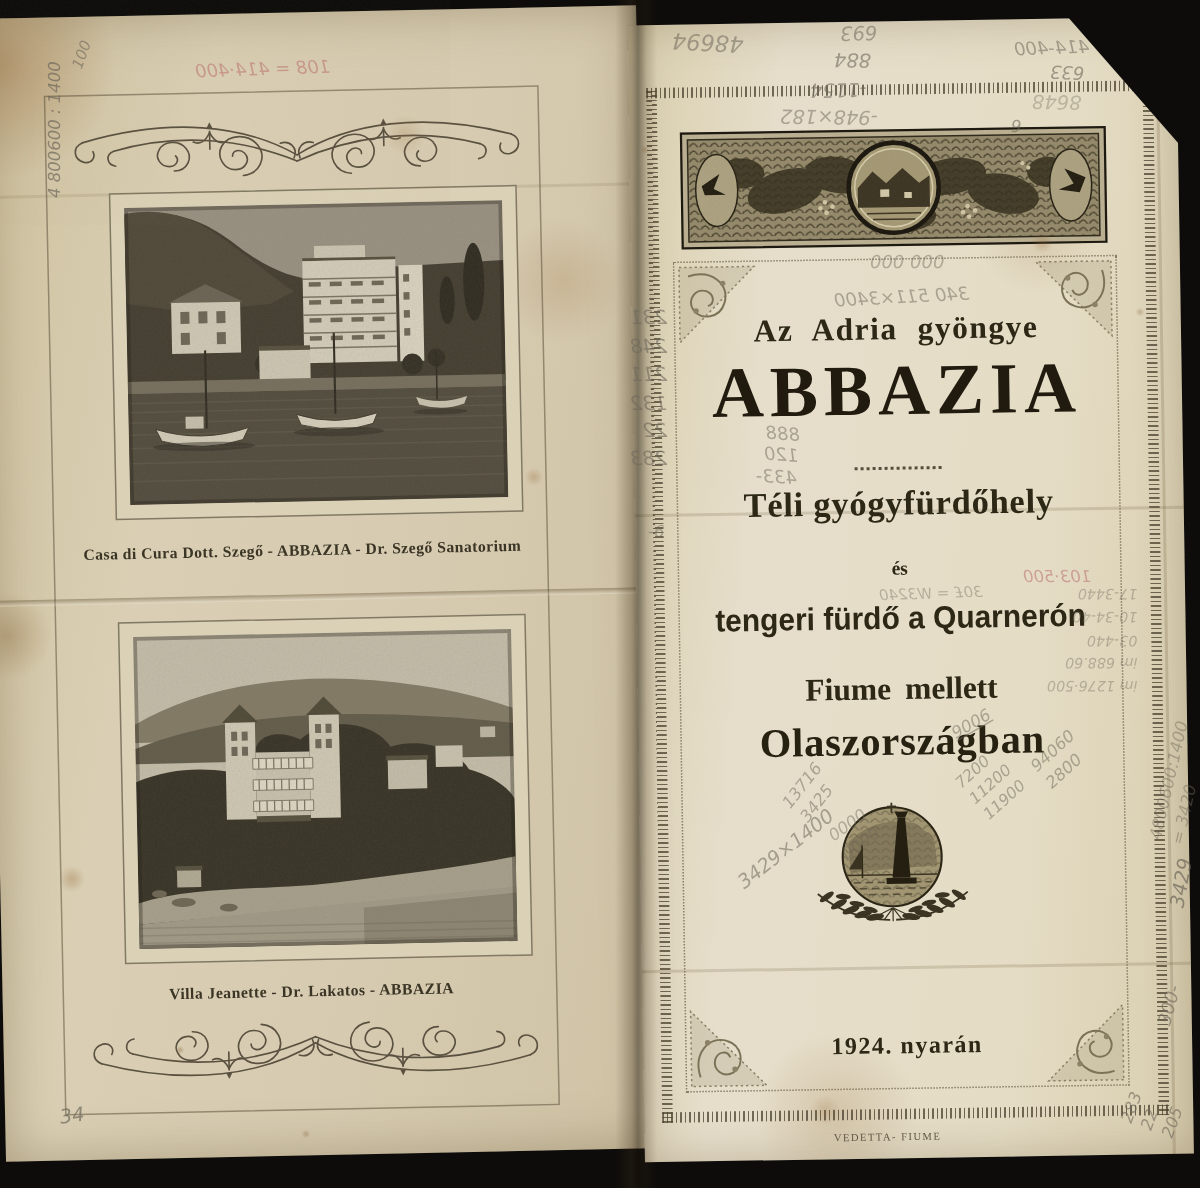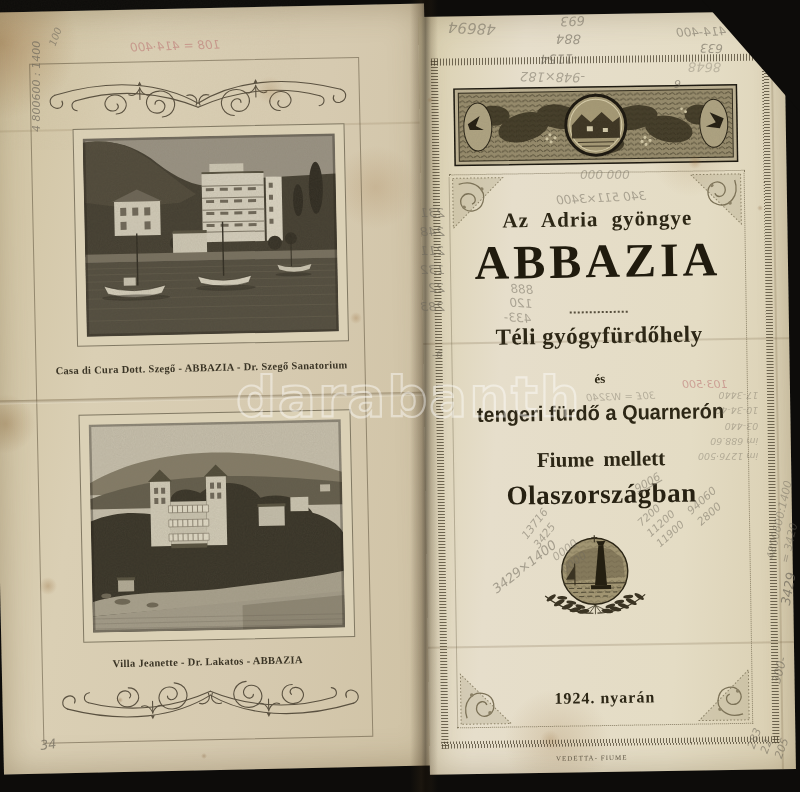--- a/index.html
+++ b/index.html
@@ -498,16 +498,15 @@
   <span class="ann" style="left:486px;top:558px;font-size:13px;opacity:.55;transform:rotate(-38deg);">3429×1400</span>
   <span class="ann" style="left:634px;top:476px;font-size:11px;opacity:.5;text-decoration:underline;transform:rotate(-30deg);">9006</span>
   <span class="ann" style="left:764px;top:558px;font-size:11px;opacity:.45;transform:rotate(-77deg);transform-origin:0 0;">4800600:1400 = 3420</span>
   <span class="ann" style="left:772px;top:580px;font-size:13px;opacity:.7;transform:rotate(-80deg);">3429</span>
   <span class="ann" style="left:766px;top:662px;font-size:12px;opacity:.6;transform:rotate(-75deg);">300-</span>
   <span class="ann" style="left:758px;top:722px;font-size:11px;opacity:.6;line-height:1.3;transform:rotate(-70deg);">283
 22
 205</span>
   <span class="ann" style="left:40px;top:736px;font-size:13px;opacity:.7;transform:rotate(-8deg);">34</span>
 
-  <div class="watermark">darabanth</div>
   <div class="dogear"></div>
 
 </div>
 
 </body></html>

